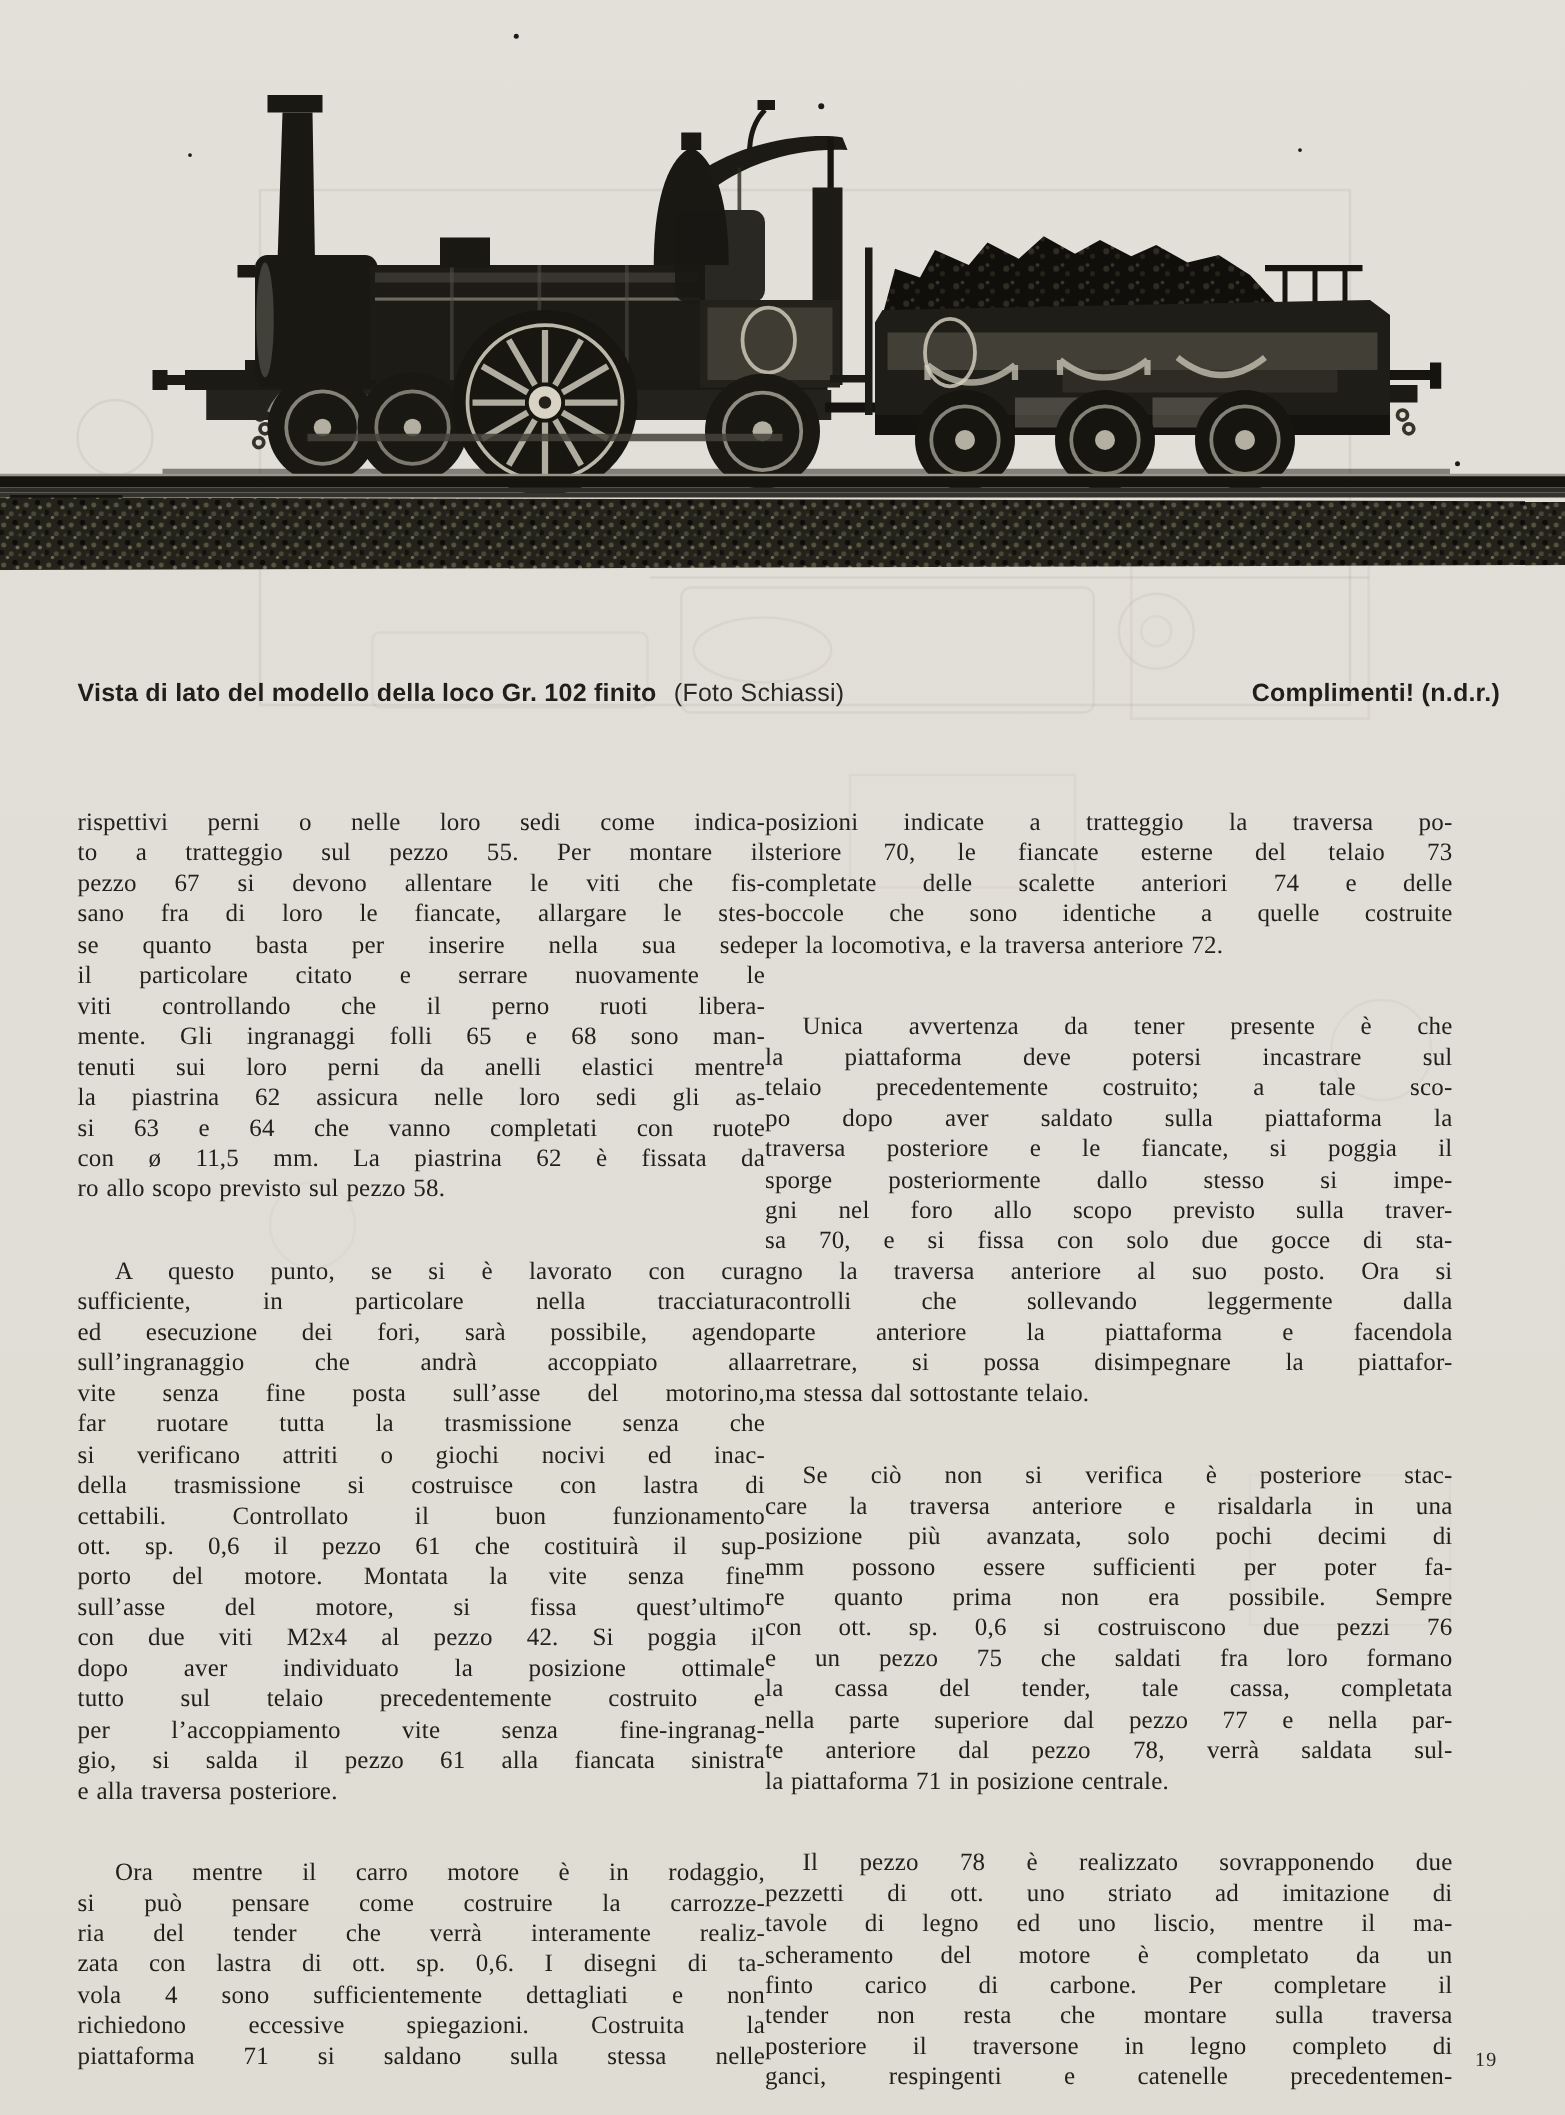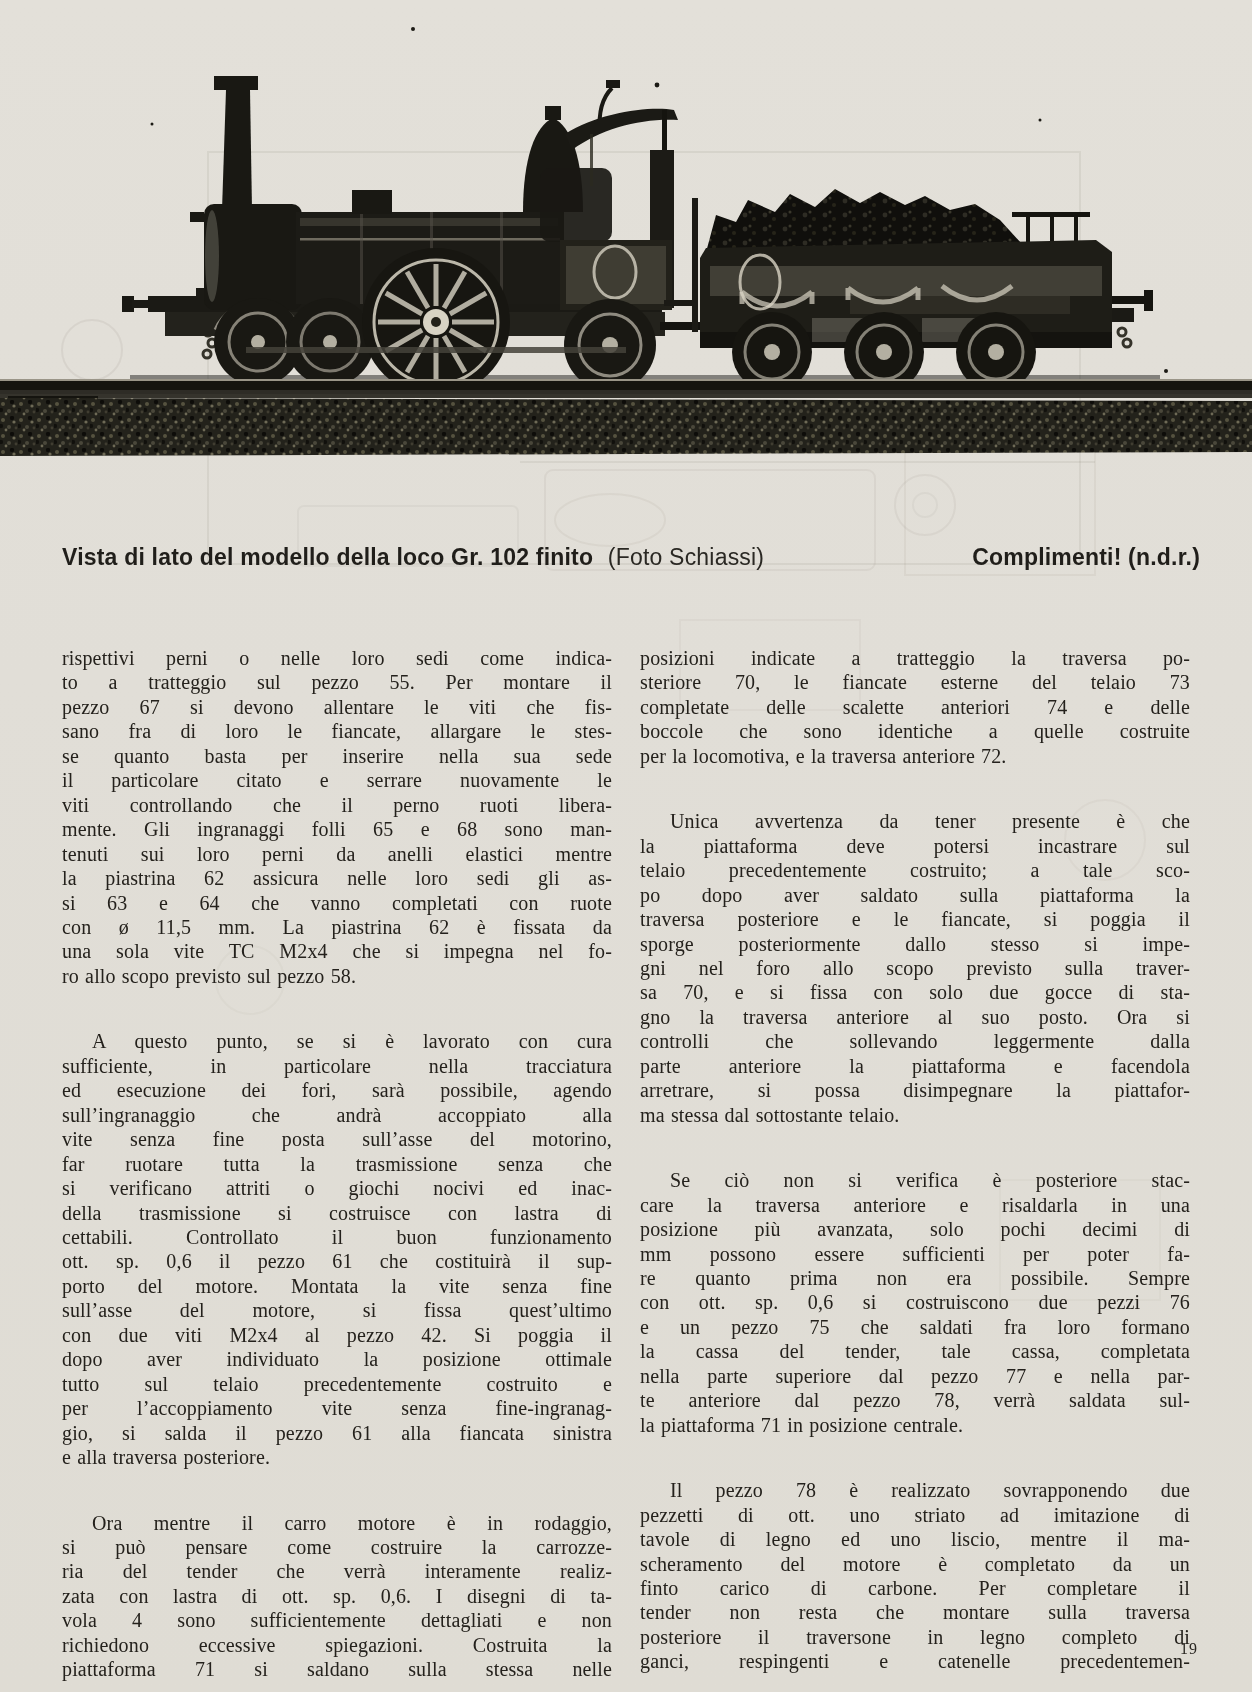--- a/index.html
+++ b/index.html
@@ -17,28 +17,28 @@
     position: absolute; left:0; top:0; width:1252px; height:1692px;
     pointer-events: none;
   }
   .photo {
     position: absolute; left:0; top:0; width:1252px; height:458px;
   }
   .caption-row {
     position: absolute; left:62px; top:544px; width:1138px;
     display: flex; justify-content: space-between; align-items: baseline;
     font-family: "Liberation Sans", "DejaVu Sans", sans-serif;
-    font-size: 23px; font-weight: bold; color: #201e1a;
+    font-size: 20px; font-weight: bold; color: #201e1a;
     letter-spacing: 0.2px;
   }
   .cap-credit { font-weight: normal; margin-left: 8px; color:#2a2823; }
   .cap-note { font-weight: bold; white-space: nowrap; }
   .columns {
     position: absolute; left:62px; top:646px; width:1128px;
-    display: flex; gap: 28px;
+    display: flex; 
   }
   .col { width: 550px; }
   .para { margin: 0; }
   .para + .para { margin-top: 9px; }
   .line {
     display: block;
     font-size: 20px;
     line-height: 24.45px;
     text-align: justify;
     text-align-last: justify;
@@ -279,21 +279,20 @@
           <div class="line">pezzo 67 si devono allentare le viti che fis-</div>
           <div class="line">sano fra di loro le fiancate, allargare le stes-</div>
           <div class="line">se quanto basta per inserire nella sua sede</div>
           <div class="line">il particolare citato e serrare nuovamente le</div>
           <div class="line">viti controllando che il perno ruoti libera-</div>
           <div class="line">mente. Gli ingranaggi folli 65 e 68 sono man-</div>
           <div class="line">tenuti sui loro perni da anelli elastici mentre</div>
           <div class="line">la piastrina 62 assicura nelle loro sedi gli as-</div>
           <div class="line">si 63 e 64 che vanno completati con ruote</div>
           <div class="line">con ø 11,5 mm. La piastrina 62 è fissata da</div>
-          <div class="line">una sola vite TC M2x4 che si impegna nel fo-</div>
           <div class="line end">ro allo scopo previsto sul pezzo 58.</div>
         </div>
         <div class="para">
           <div class="line indent">A questo punto, se si è lavorato con cura</div>
           <div class="line">sufficiente, in particolare nella tracciatura</div>
           <div class="line">ed esecuzione dei fori, sarà possibile, agendo</div>
           <div class="line">sull’ingranaggio che andrà accoppiato alla</div>
           <div class="line">vite senza fine posta sull’asse del motorino,</div>
           <div class="line">far ruotare tutta la trasmissione senza che</div>
           <div class="line">si verificano attriti o giochi nocivi ed inac-</div>

